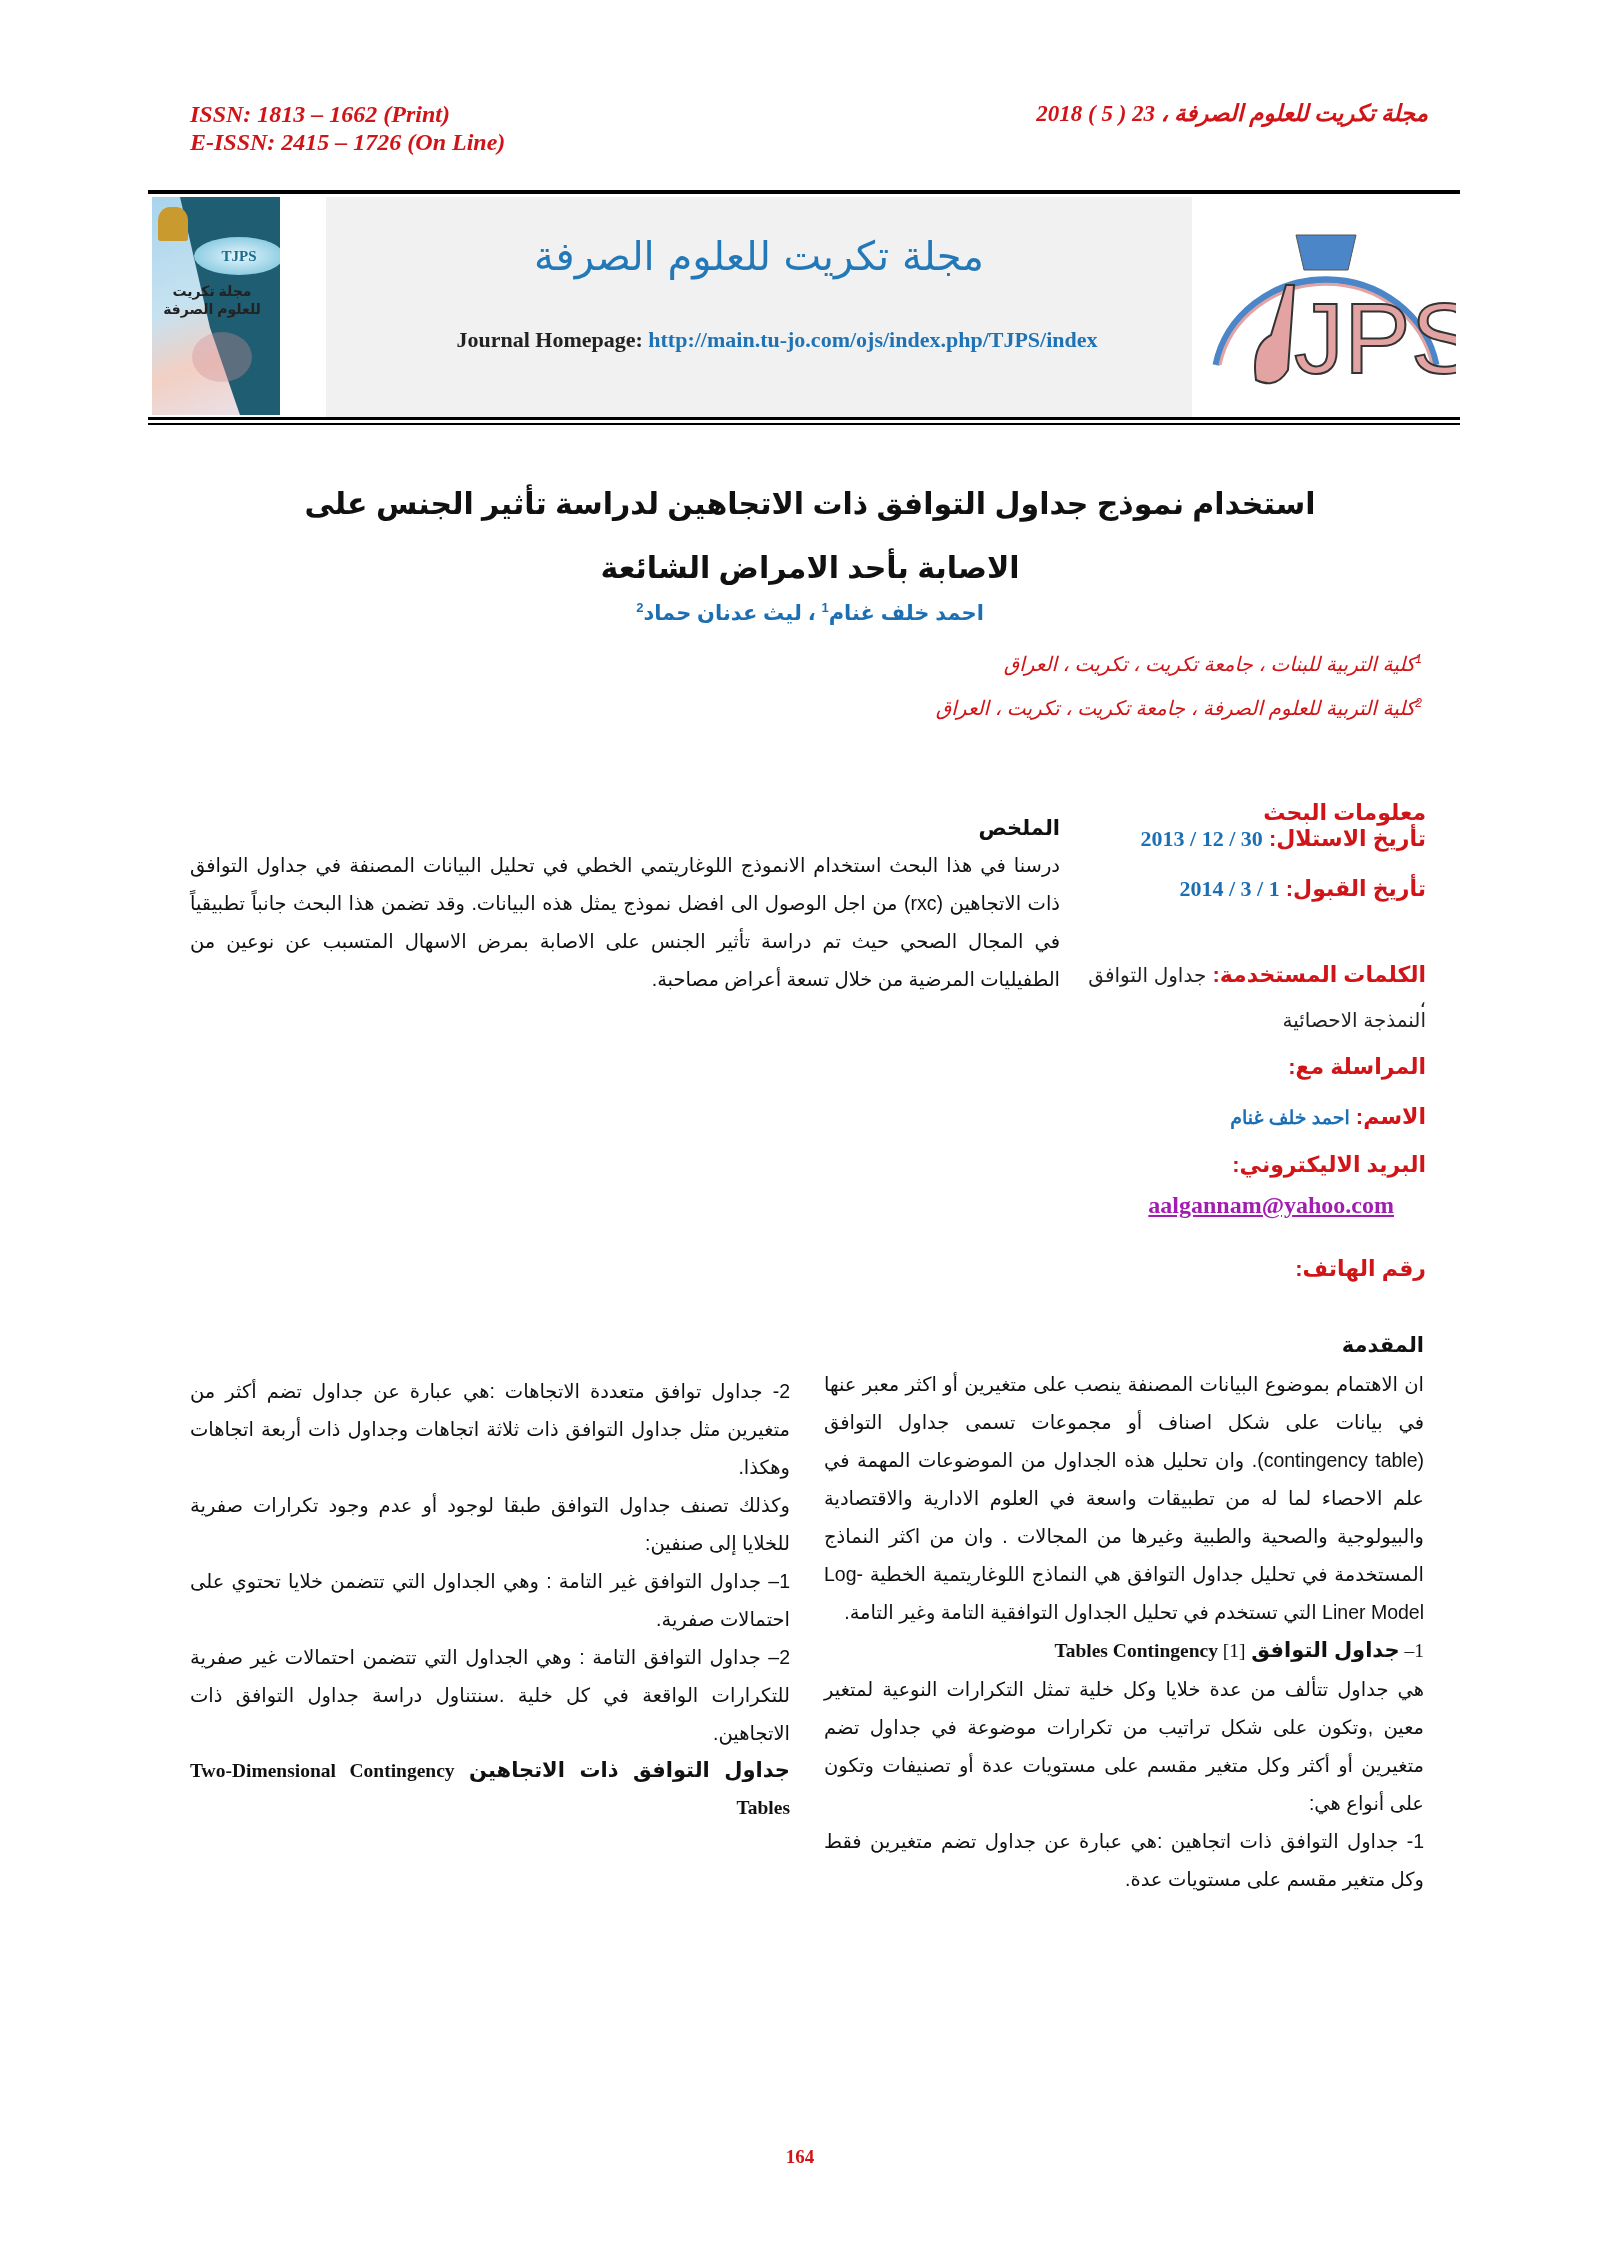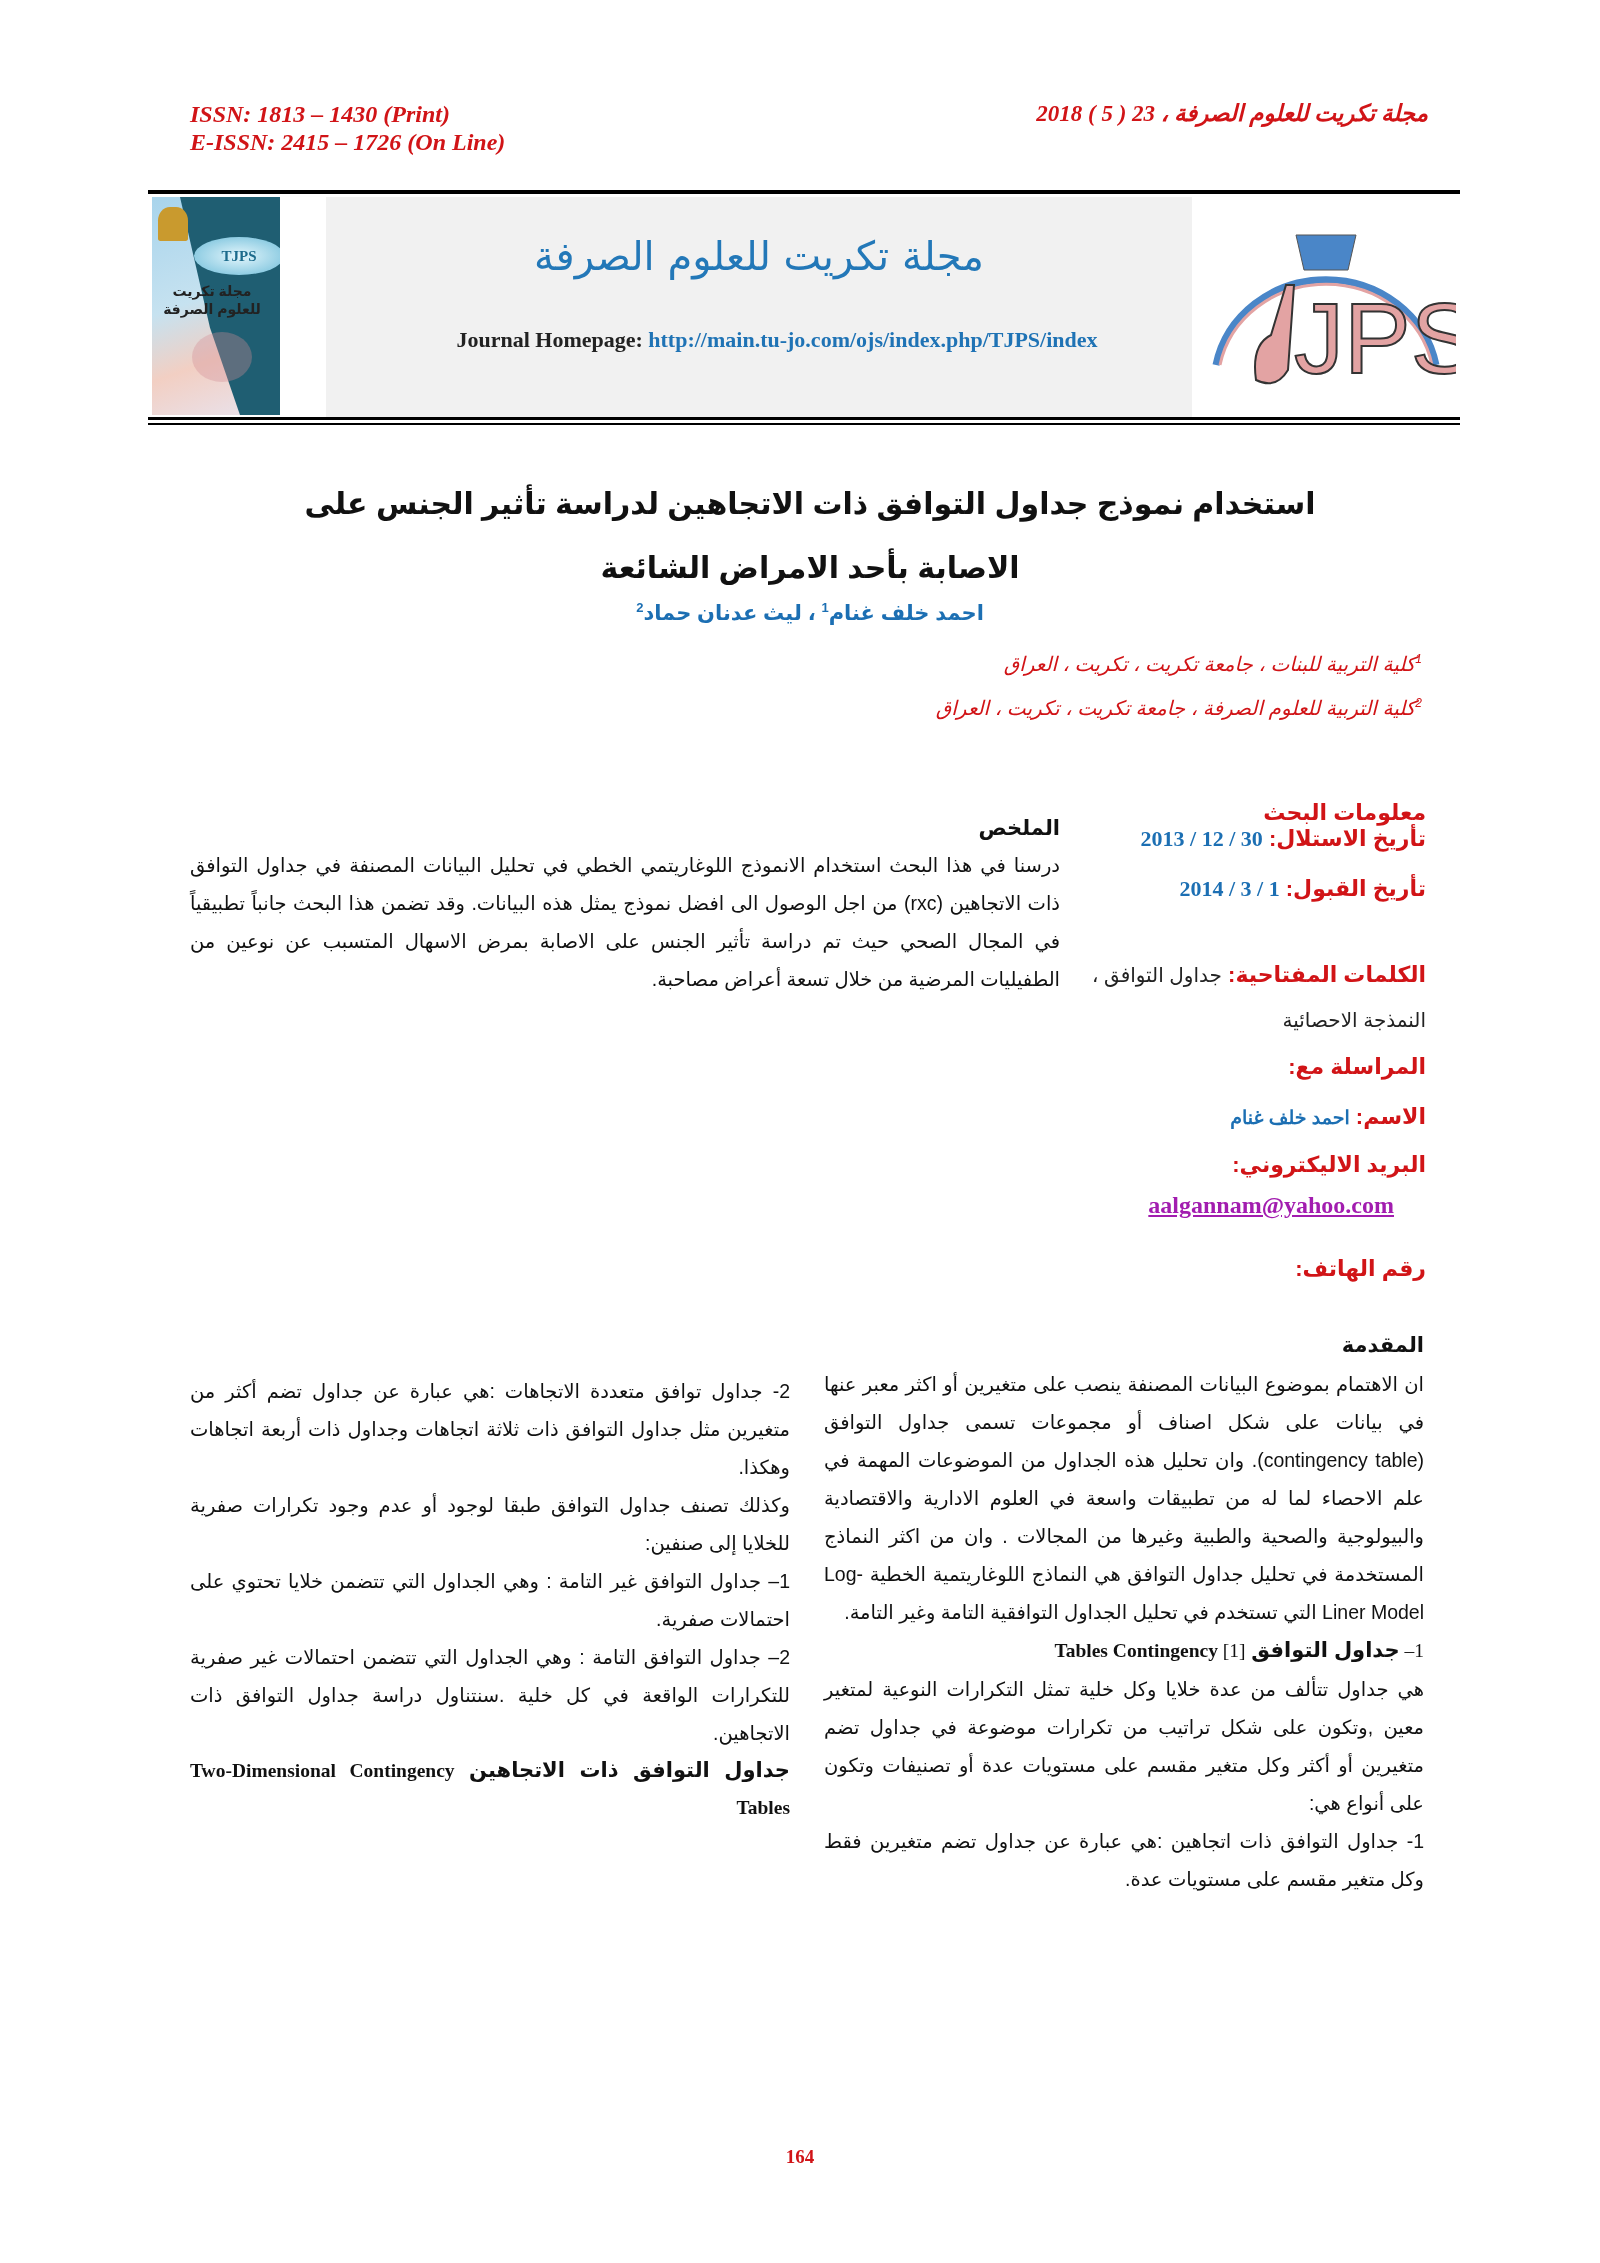--- a/index.html
+++ b/index.html
@@ -64,21 +64,21 @@
     .col .ser { font-family: "Liberation Serif", serif; }
     .col .bser { font-family: "Liberation Serif", serif; font-weight: bold; }
 
     .page-num { position: absolute; left: 0; right: 0; top: 2146px; text-align: center; color: #d11417;
                 font-family: "Liberation Serif", serif; font-weight: bold; font-size: 19px; }
   </style>
 </head>
 <body>
 
 <div class="issn">
-  <div>ISSN: 1813 – 1430 (Print)</div>
+  <div>ISSN: 1813 – 1662 (Print)</div>
   <div>E-ISSN: 2415 – 1726 (On Line)</div>
 </div>
 <div class="journal-ref">مجلة تكريت للعلوم الصرفة ،  23 ( 5 ) 2018</div>
 
 <div class="rule-top"></div>
 <div class="cover">
   <div class="dark"></div>
   <div class="emblem"></div>
   <div class="tjps">TJPS</div>
   <div class="ar">مجلة تكريت للعلوم الصرفة</div>
@@ -116,21 +116,21 @@
 <div class="info" style="top:800px;">
   <span class="h">معلومات البحث</span>
 </div>
 <div class="info" style="top:826px;">
   <span class="h">تأريخ الاستلال: </span><span class="v">30 / 12 / 2013</span>
 </div>
 <div class="info" style="top:876px;">
   <span class="h">تأريخ القبول: </span><span class="v">1 / 3 / 2014</span>
 </div>
 <div class="info" style="top:962px;">
-  <span class="h">الكلمات المفتاحية: </span><span class="plain">جداول التوافق ،</span>
+  <span class="h">الكلمات المستخدمة: </span><span class="plain">جداول التوافق ،</span>
 </div>
 <div class="info" style="top:1008px;">
   <span class="plain">النمذجة الاحصائية</span>
 </div>
 <div class="info" style="top:1054px;">
   <span class="h">المراسلة مع:</span>
 </div>
 <div class="info" style="top:1104px;">
   <span class="h">الاسم: </span><span class="v" style="font-family:'Liberation Sans',sans-serif;font-size:19px;">احمد خلف غنام</span>
 </div>

